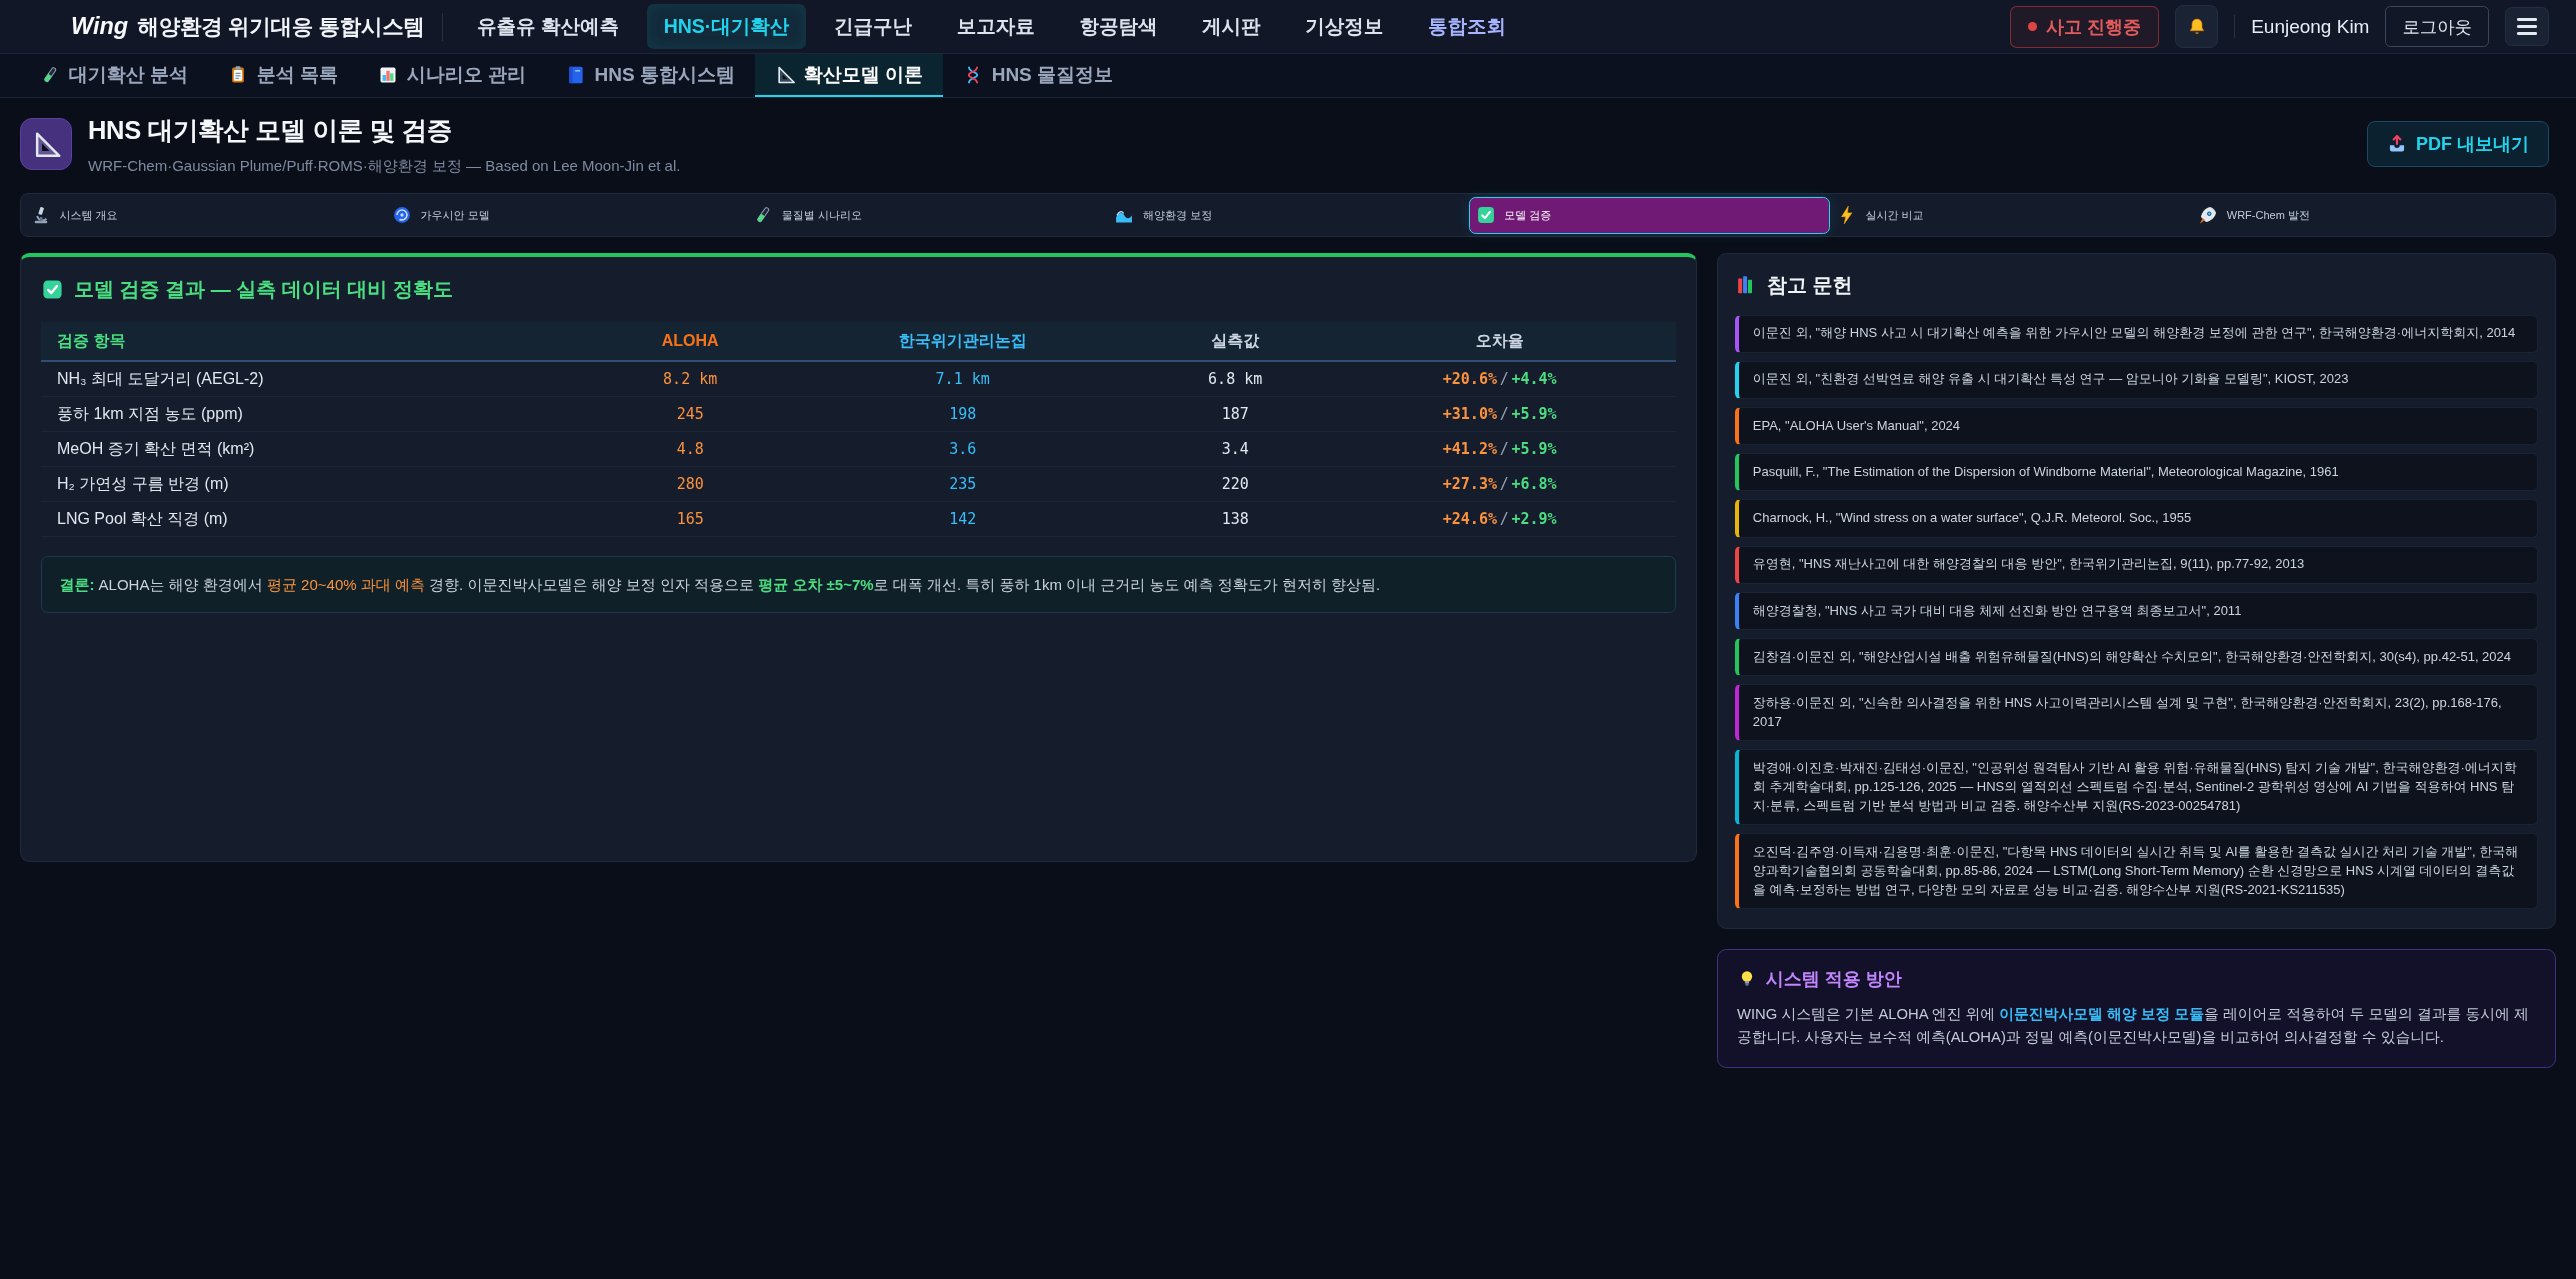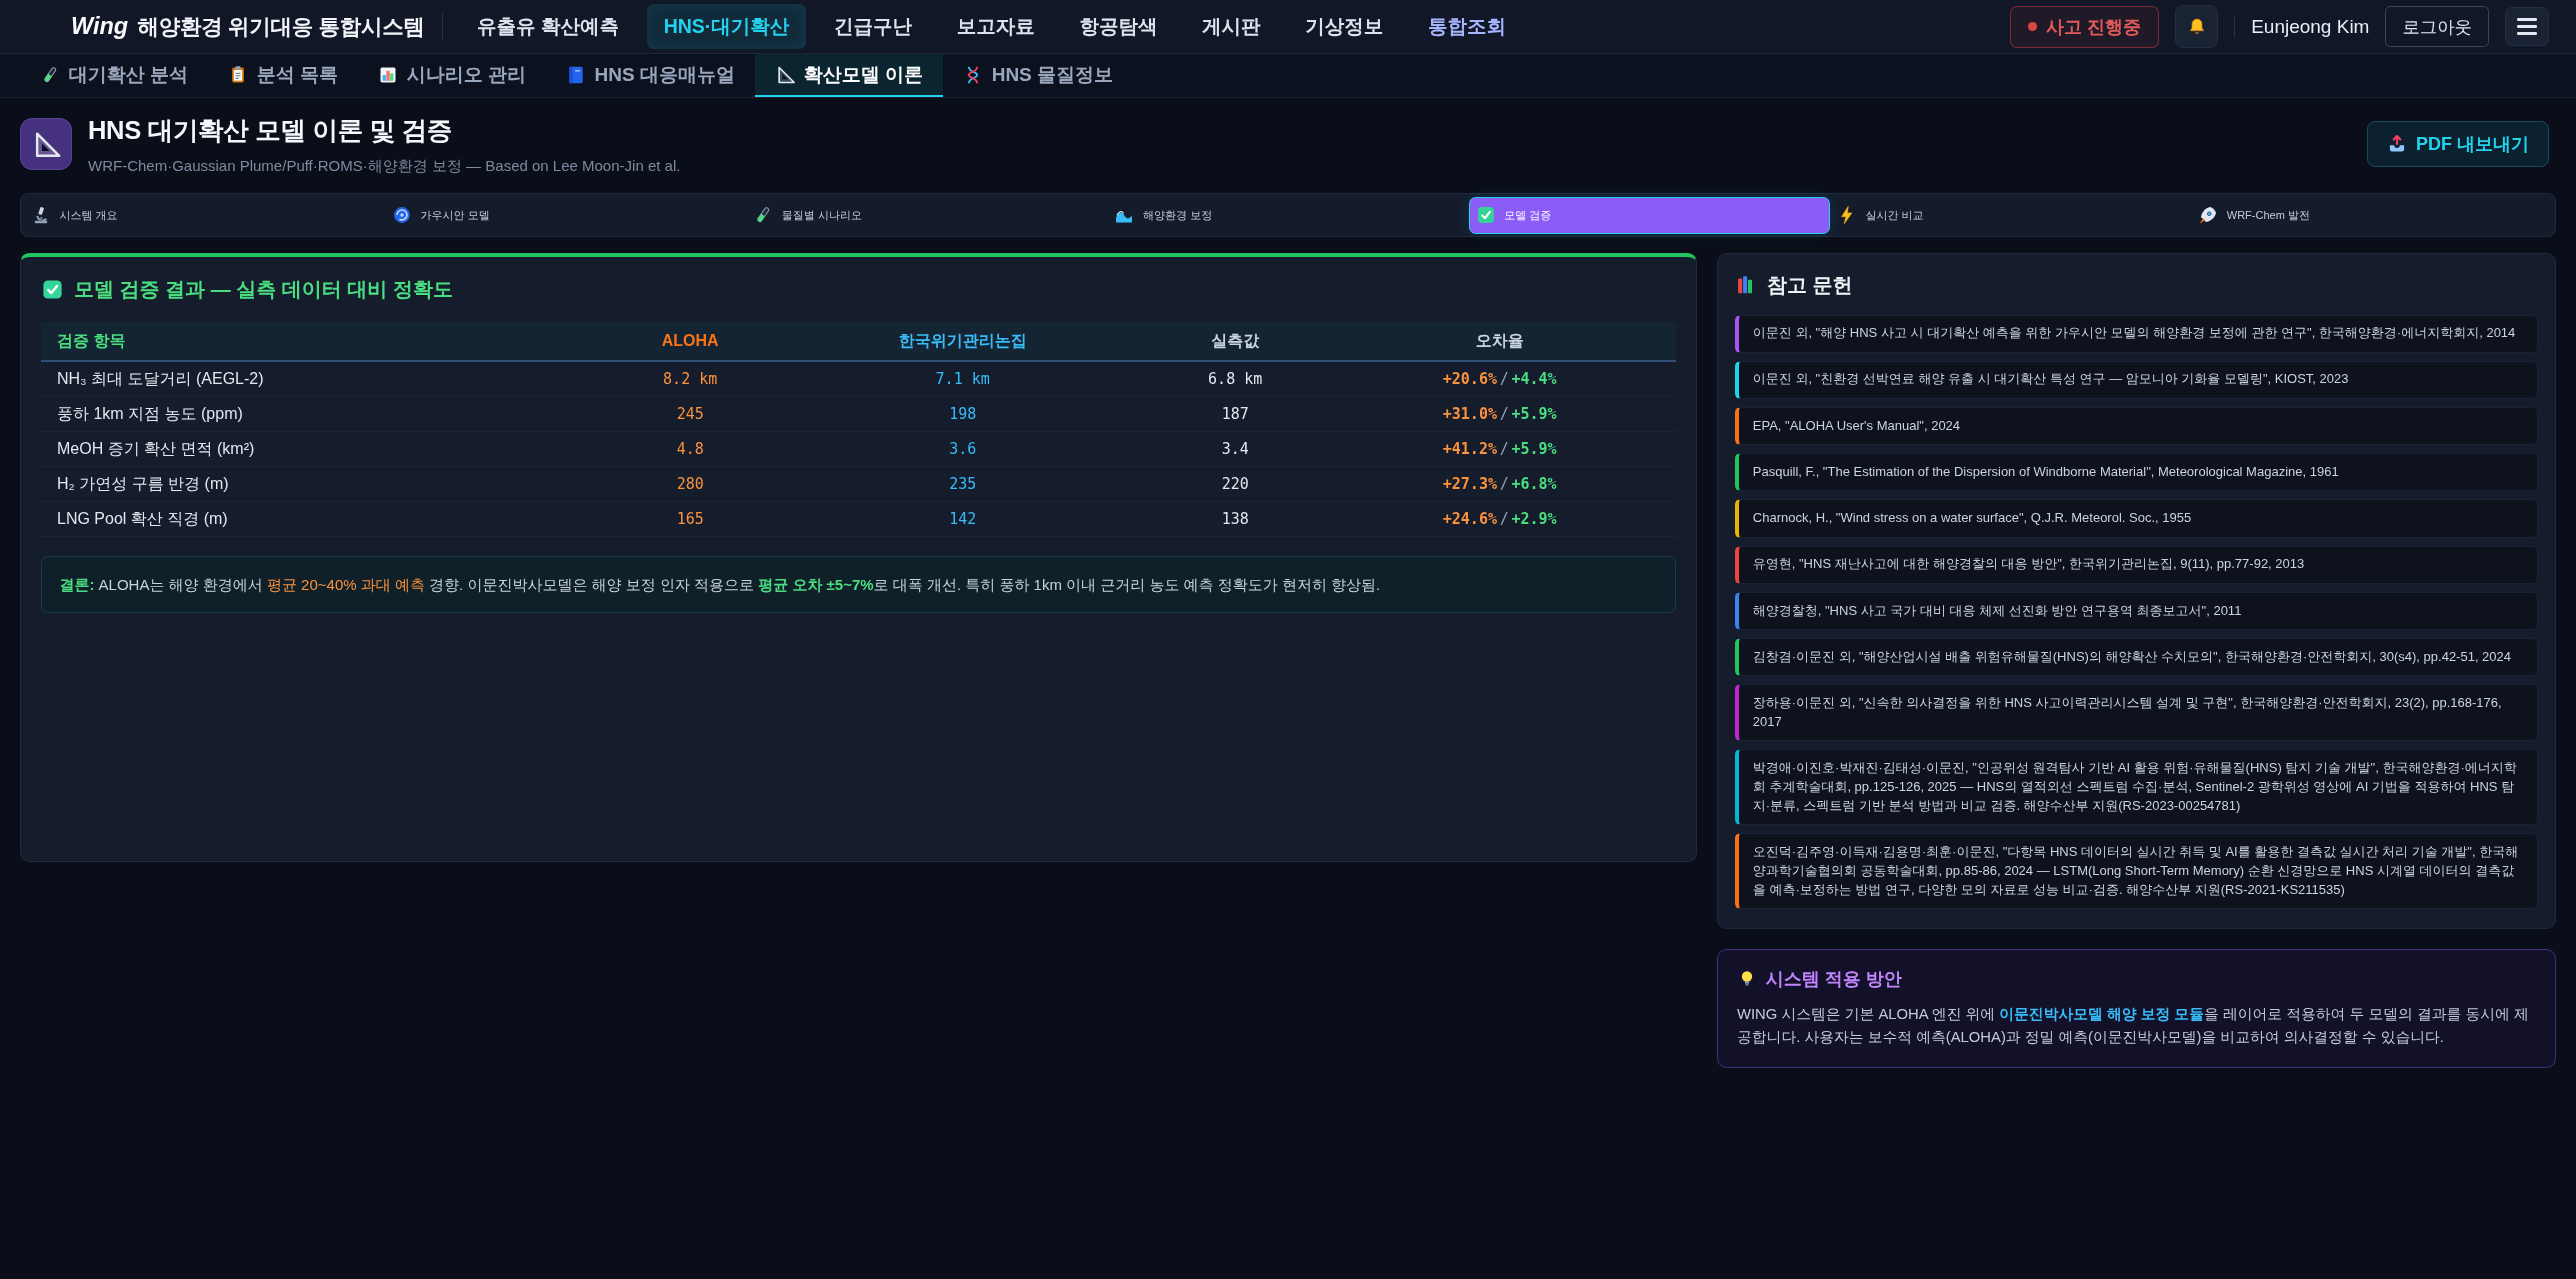--- a/index.html
+++ b/index.html
@@ -50,21 +50,21 @@
   .ph-text p { font-size:15px; color:#7e8aa0; margin:9px 0 0; }
   .pdf-btn { display:flex; align-items:center; gap:9.4px; font-size:18px; font-weight:600; color:#22d3ee;
     background:#0b2130; border:1.3px solid #1c4a5f; border-radius:8px; padding:10px 19px; cursor:pointer;
     font-family:inherit; }
   
   .section-tabs { margin:5.4px 20px 0; background:#141c2c; border:0.7px solid #1f2a3e; border-radius:8px;
     display:flex; height:44px; padding:2.7px; }
   .stab { flex:1; display:flex; align-items:center; justify-content:flex-start; gap:8.7px; font-size:11px;
     color:#c3cdd9; background:transparent; border:1.3px solid transparent; border-radius:6.7px; cursor:pointer;
     font-family:inherit; white-space:nowrap; }
-  .stab.active { border-color:#22d3ee; background:#8b5cf6; color:#ffffff; box-shadow:0 0 13.4px rgba(34,211,238,0.12); }
+  .stab.active { border-color:#22d3ee; background:#701a75; color:#ffffff; box-shadow:0 0 13.4px rgba(34,211,238,0.12); }
   
   .content { display:flex; gap:20px; margin:16px 20px 0; align-items:flex-start; }
   .card { background:#151c2c; border:0.7px solid #202a3e; border-radius:9.4px; }
   .validation-card { flex:1; height:609px; border-top:4px solid #22c55e; padding:19px 20px; }
   .vc-title { font-size:20px; color:#4ade80; display:flex; align-items:center; gap:10px; margin:0 0 19px; font-weight:bold; }
   .vc-title [data-icon] { width:23px; height:23px; }
   .thead, .trow { display:grid; grid-template-columns:33% 13% 21% 13% 20%; align-items:center; padding:0 16px; }
   .thead { background:#152433; border-bottom:2px solid #2e4e76; height:40px; font-size:16px; font-weight:bold; }
   .th-item { color:#4ade80; }
   .th-aloha { color:#f97316; text-align:center; }
@@ -182,21 +182,21 @@
       <span>시나리오 관리</span>
     </button>
     <button class="mtab">
       <span data-icon="book">
         <svg viewBox="0 0 24 24">
           <path d="M4 4a2 2 0 0 1 2-2h12a2 2 0 0 1 2 2v16a2 2 0 0 1-2 2H6a2 2 0 0 1-2-2z" fill="#2563eb"></path>
           <rect x="4" y="2" width="4" height="20" fill="#1d4ed8"></rect>
           <line x1="11" y1="7" x2="17" y2="7" stroke="#bfdbfe" stroke-width="1.4"></line>
         </svg>
       </span>
-      <span>HNS 대응매뉴얼</span>
+      <span>HNS 통합시스템</span>
     </button>
     <button class="mtab active">
       <span data-icon="triangle-ruler">
         <svg viewBox="0 0 24 24">
           <path d="M5 3v18h18z" fill="rgba(226,232,240,0.2)" stroke="#e2e8f0" stroke-width="2" stroke-linejoin="round"></path>
           <path d="M9 11v6h6z" fill="#0a0e18"></path>
         </svg>
       </span>
       <span>확산모델 이론</span>
     </button>

